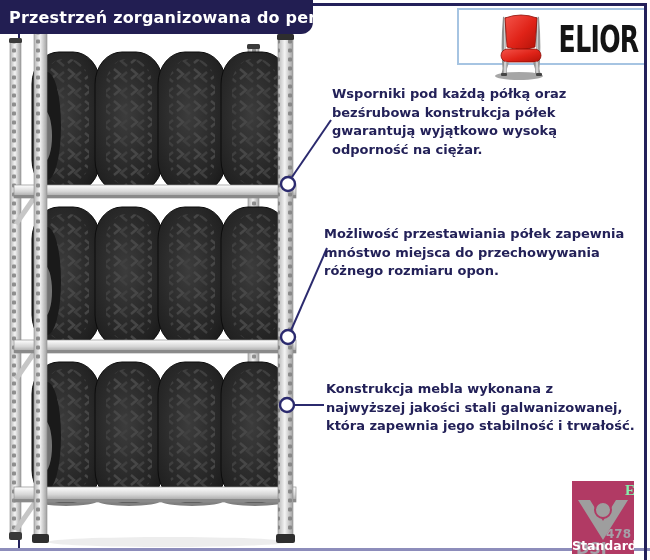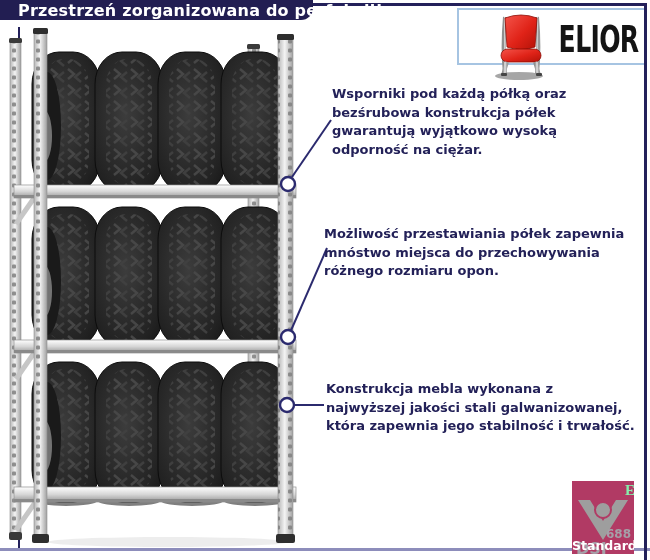--- a/index.html
+++ b/index.html
@@ -7,22 +7,22 @@
     position:relative;width:650px;height:560px;overflow:hidden;background:#ffffff;
     font-family:"DejaVu Sans","Liberation Sans",sans-serif;
   }
   
   .top-line{position:absolute;left:290px;top:3px;width:357px;height:3px;background:#23205a;}
   .right-line{position:absolute;left:644px;top:3px;width:3px;height:557px;background:#23205a;z-index:4;}
   .left-line{position:absolute;left:18px;top:27px;width:2px;height:524px;background:#23205a;}
   .bottom-line{position:absolute;left:0;top:548px;width:650px;height:3px;background:#8d8dbb;}
   
   .header-bar{
-    position:absolute;left:0;top:0;width:313px;height:20px;background:#221e52;
-    border-radius:0 0 12px 0;z-index:3;display:flex;align-items:center;padding-left:18px;
+    position:absolute;left:0;top:0;width:313px;height:34px;background:#221e52;
+    border-radius:0 0 12px 0;z-index:3;display:flex;align-items:center;padding-left:9px;
     box-sizing:border-box;
   }
   .header-bar span{color:#ffffff;font-size:16px;font-weight:bold;letter-spacing:.2px;white-space:nowrap;}
   
   .logo-box{
     position:absolute;left:457px;top:8px;width:190px;height:57px;background:#ffffff;
     border:2px solid #a6c4e2;box-sizing:border-box;z-index:2;
   }
   .chair{position:absolute;left:30px;top:2px;}
   .brand{
@@ -214,17 +214,17 @@
   </svg>
 
 
   <div class="edinos">
     <div class="e-brand">Edinos</div>
     <svg class="e-v" width="54" height="44" viewBox="0 0 54 44">
       <polygon points="2,2 27,42 52,2 40,2 27,23 14,2" fill="#9e9e9e"></polygon>
       <circle cx="27" cy="12" r="8" fill="#9e9e9e" stroke="#b13a64" stroke-width="2"></circle>
     </svg>
     <div class="e-dsi">DSI</div>
-    <div class="e-804">688</div>
+    <div class="e-804">478</div>
     <div class="e-std">Standards</div>
   </div>
 
 </div>
 
 </body></html>

